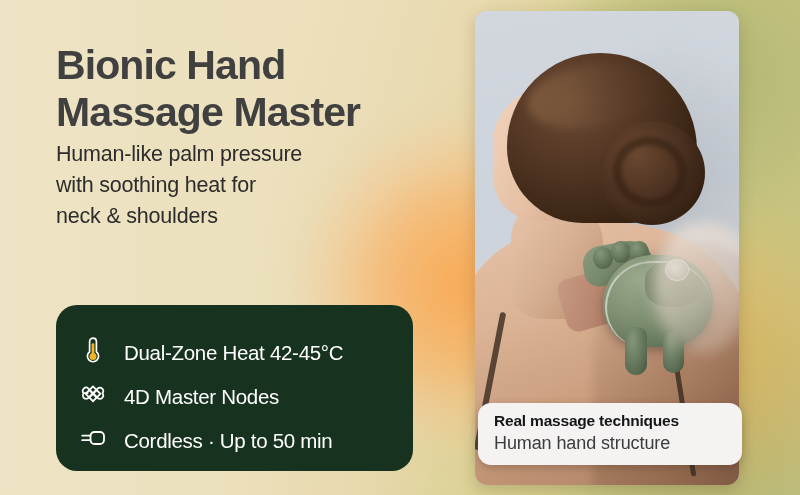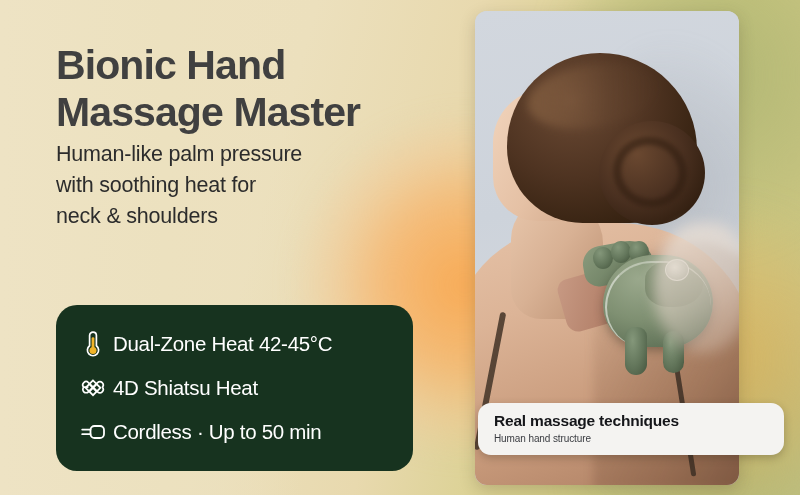--- a/index.html
+++ b/index.html
@@ -127,22 +127,22 @@
     height: 166px;
     background: #17331f;
     border-radius: 21px;
     padding: 18px 20px 18px 24px;
     display: flex;
     flex-direction: column;
     justify-content: space-between;
   }
   .feature-row {
     display: flex;
-    align-items: center;
-    gap: 7px;
+    align-items: flex-end;
+    gap: 18px;
     height: 42px;
   }
   .feature-ico {
     width: 26px;
     height: 30px;
     flex: 0 0 26px;
     display: flex;
     align-items: center;
     justify-content: center;
   }
@@ -373,36 +373,36 @@
     border-radius: 50% 40% 46% 52%;
     background: linear-gradient(160deg, rgba(236,226,216,0.85) 0%, rgba(222,208,196,0.6) 60%, rgba(206,188,172,0.3) 100%);
     filter: blur(7px);
   }
 
   
   .caption-card {
     position: absolute;
     left: 478px;
     top: 403px;
-    width: 306px;
+    width: 264px;
     padding: 9px 22px 11px 16px;
     background: #f4f3f1;
     border-radius: 13px;
     box-shadow: 0 3px 9px rgba(40,32,20,0.25);
   }
   .caption-title {
     font-size: 15.5px;
     font-weight: 700;
     color: #15161a;
     letter-spacing: -0.2px;
     white-space: nowrap;
   }
   .caption-sub {
     margin-top: 3px;
-    font-size: 10px;
+    font-size: 18px;
     font-weight: 400;
     color: #3a3c41;
     letter-spacing: -0.1px;
     white-space: nowrap;
   }
 </style>
 </head>
 <body>
 
 <div id="banner">
@@ -443,21 +443,21 @@
             <path d="M12 11.2 7.4 15.8a3.2 3.2 0 1 1-4.6-4.6"></path>
             <path d="M12 11.2l4.6-4.6a3.2 3.2 0 1 1 4.6 4.6"></path>
             <path d="M12 11.2l4.6 4.6a3.2 3.2 0 1 0 4.6-4.6"></path>
           </g>
           <g fill="none" stroke="#ffffff" stroke-width="1.8">
             <path d="M12 4.4 4.6 11.8 12 19.2l7.4-7.4z"></path>
             <path d="M12 11.8 8.3 8.1M12 11.8l3.7-3.7M12 11.8l-3.7 3.7M12 11.8l3.7 3.7"></path>
           </g>
         </svg>
       </span>
-      <span class="feature-label">4D Shiatsu Heat</span>
+      <span class="feature-label">4D Master Nodes</span>
     </div>
 
     <div class="feature-row">
       <span class="feature-ico">
         <svg width="26" height="20" viewBox="0 0 26 20" aria-hidden="true">
           <rect x="10.5" y="4" width="13.5" height="12" rx="4" fill="none" stroke="#ffffff" stroke-width="1.8"></rect>
           <path d="M10.5 7.6H2.2M10.5 12.2H2.2" stroke="#ffffff" stroke-width="1.8" stroke-linecap="round"></path>
         </svg>
       </span>
       <span class="feature-label">Cordless · Up to 50 min</span>

